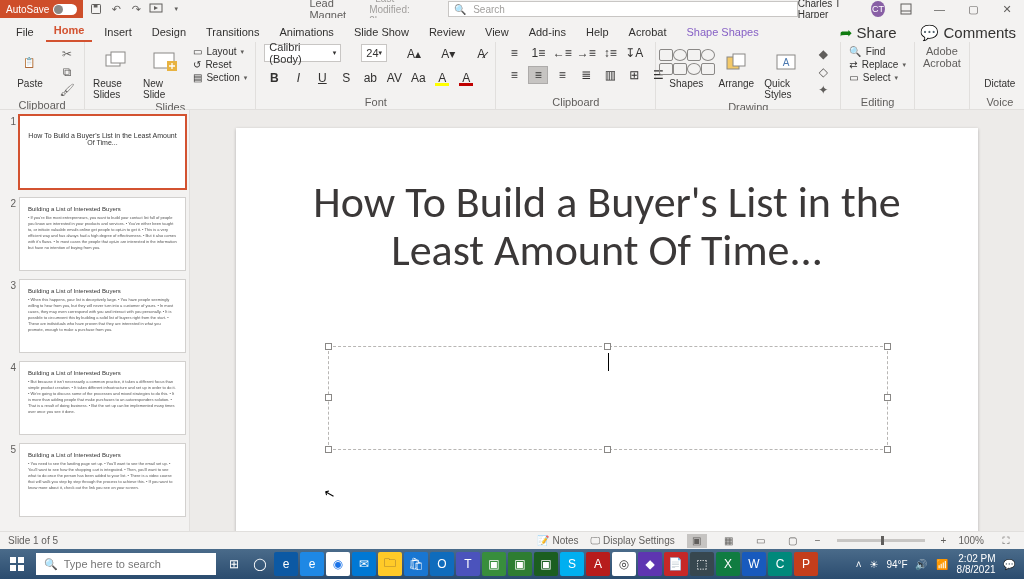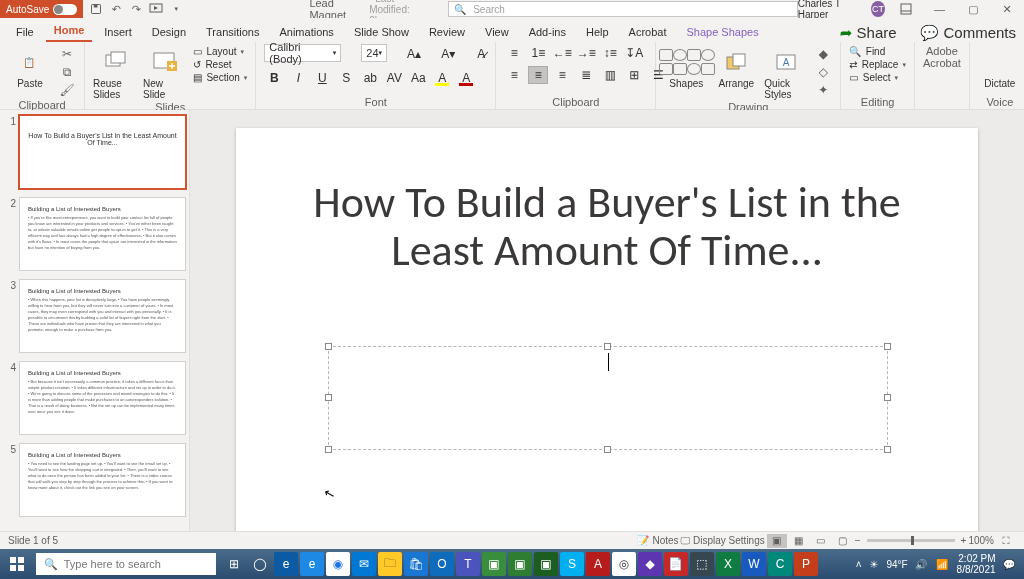--- a/index.html
+++ b/index.html
@@ -84,21 +84,21 @@
 .slide-title{position:absolute;left:60px;right:60px;top:50px;text-align:center;font-family:"Calibri Light","Calibri",sans-serif;font-size:44px;color:#3B3838;line-height:1.1}
 .placeholder{position:absolute;left:92px;top:218px;width:560px;height:104px;border:1px dashed #B8B6B4}
 .ph-handle{position:absolute;width:7px;height:7px;background:#fff;border:1px solid #8A8886}
 .ph-h1{left:-4px;top:-4px}.ph-h2{left:50%;top:-4px;margin-left:-4px}.ph-h3{right:-4px;top:-4px}
 .ph-h4{left:-4px;top:50%;margin-top:-4px}.ph-h5{right:-4px;top:50%;margin-top:-4px}
 .ph-h6{left:-4px;bottom:-4px}.ph-h7{left:50%;bottom:-4px;margin-left:-4px}.ph-h8{right:-4px;bottom:-4px}
 .caret{position:absolute;left:50%;top:6px;width:1px;height:18px;background:#000}
 .cursor-arrow{position:absolute;left:88px;top:358px;font-size:13px;color:#000;transform:rotate(-15deg)}
 
 
-.status{height:18px;background:var(--rib-bg);border-top:1px solid var(--rib-border);display:flex;align-items:center;font-size:10px;color:var(--muted);padding:0 8px;gap:2px}
+.status{height:18px;background:var(--rib-bg);border-top:1px solid var(--rib-border);display:flex;align-items:center;font-size:10px;color:var(--muted);padding:0 8px;gap:12px}
 .status .spacer{flex:1}
 .view-btn{width:20px;height:14px;display:inline-flex;align-items:center;justify-content:center;color:var(--muted)}
 .view-btn.sel{background:var(--sel)}
 .zoom-track{width:88px;height:3px;background:#C8C6C4;position:relative;margin:0 4px}
 .zoom-track::after{content:"";position:absolute;left:50%;top:-3px;width:3px;height:9px;background:#605E5C}
 
 
 .taskbar{height:30px;background:linear-gradient(#4A6B8A,#2B4C6F);display:flex;align-items:center;color:#fff;font-size:11px}
 .start{width:34px;height:30px;display:flex;align-items:center;justify-content:center}
 .tb-search-box{width:180px;height:22px;background:#fff;margin-left:2px;display:flex;align-items:center;gap:6px;padding:0 8px;color:#767676;font-size:11px}

